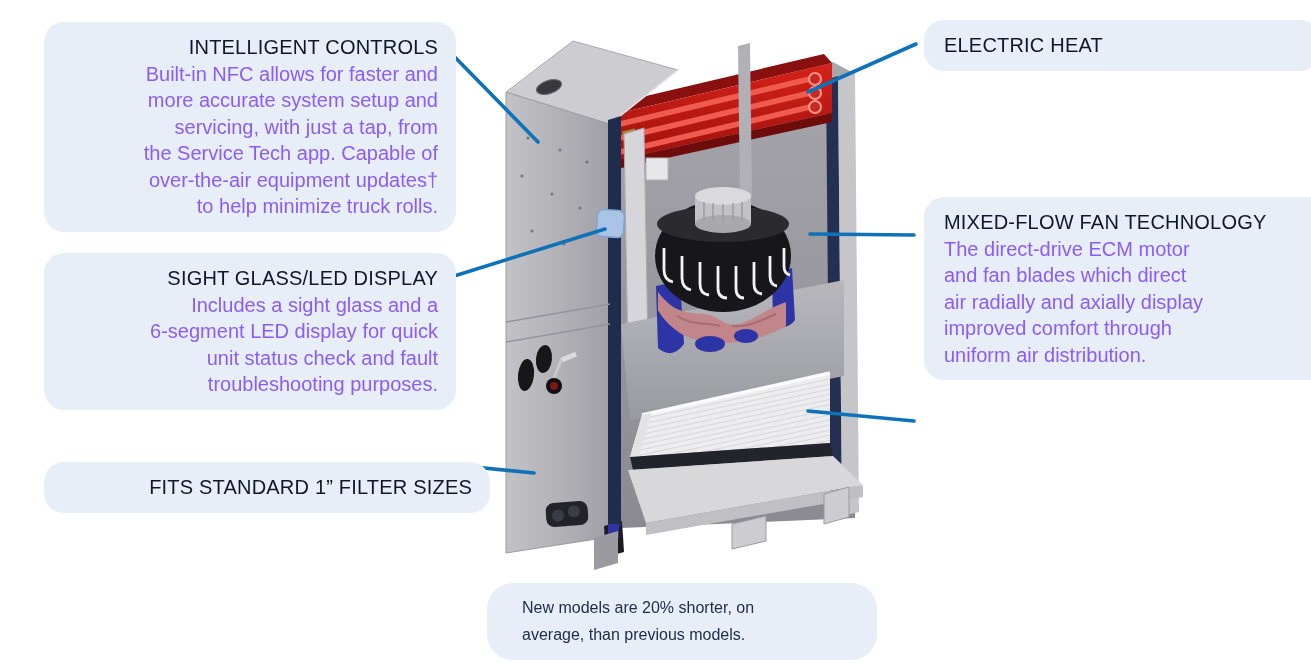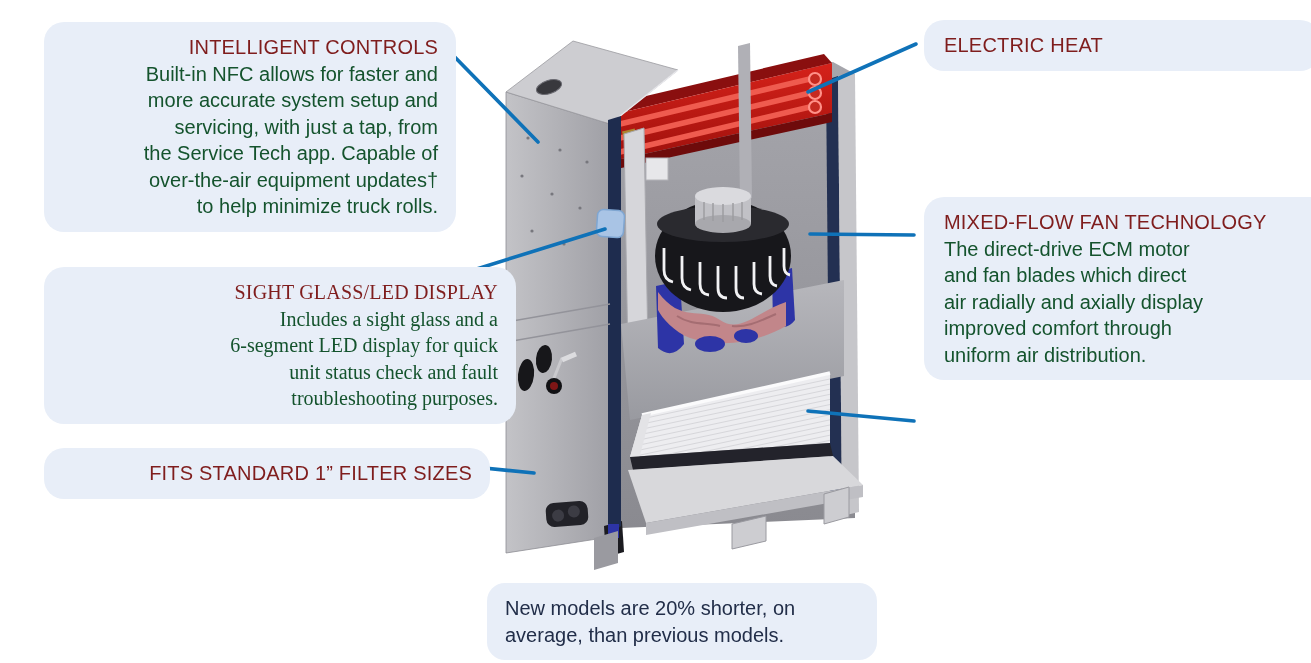--- a/index.html
+++ b/index.html
@@ -13,40 +13,40 @@
   .callout{
     position:absolute;
     background:#e8eef8;
     border-radius:20px;
     padding:12px 18px;
     box-sizing:border-box;
   }
   .callout.align-right{text-align:right;}
   .callout.align-left{text-align:left;padding:12px 20px;margin-left:16px;}
   .callout-title{
-    color:#7f1d1d;
+    color:#0f172a;
     font-size:20px;
     line-height:26.5px;
     letter-spacing:.2px;
     white-space:pre-line;
   }
   .callout-body{
-    color:#14532d;
+    color:#8b5cf6;
     font-size:20px;
     line-height:26.5px;
     white-space:pre-line;
   }
   .footnote{
     position:absolute;
     background:#e8eef8;
-    border-radius:18px;
-    padding:12px 18px;
+    border-radius:26px;
+    padding:12px 35px;
     box-sizing:border-box;
     color:#222e49;
-    font-size:20px;
+    font-size:16px;
     line-height:26.5px;
     white-space:pre-line;
   }
   .overlay{position:absolute;left:0;top:0;pointer-events:none;}
   .unit{position:absolute;left:492px;top:26px;}
 </style>
 </head>
 <body>
 
 <div class="stage">
@@ -194,29 +194,29 @@
   <div class="callout align-right" style="left:44px;top:22px;width:412px;">
     <div class="callout-title">INTELLIGENT CONTROLS</div>
     <div class="callout-body">Built-in NFC allows for faster and
 more accurate system setup and
 servicing, with just a tap, from
 the Service Tech app. Capable of
 over-the-air equipment updates†
 to help minimize truck rolls.</div>
   </div>
 
-  <div class="callout align-right" style="left:44px;top:267px;width:472px;font-family:Liberation Serif, serif;">
+  <div class="callout align-right" style="left:44px;top:253px;width:412px;">
     <div class="callout-title">SIGHT GLASS/LED DISPLAY</div>
     <div class="callout-body">Includes a sight glass and a
 6-segment LED display for quick
 unit status check and fault
 troubleshooting purposes.</div>
   </div>
 
-  <div class="callout align-right" style="left:44px;top:448px;width:446px;">
+  <div class="callout align-right" style="left:44px;top:462px;width:446px;">
     <div class="callout-title">FITS STANDARD 1” FILTER SIZES</div>
   </div>
 
   <div class="callout align-left" style="left:908px;top:20px;width:396px;">
     <div class="callout-title">ELECTRIC HEAT</div>
   </div>
 
   <div class="callout align-left" style="left:908px;top:197px;width:460px;">
     <div class="callout-title">MIXED-FLOW FAN TECHNOLOGY</div>
     <div class="callout-body">The direct-drive ECM motor

